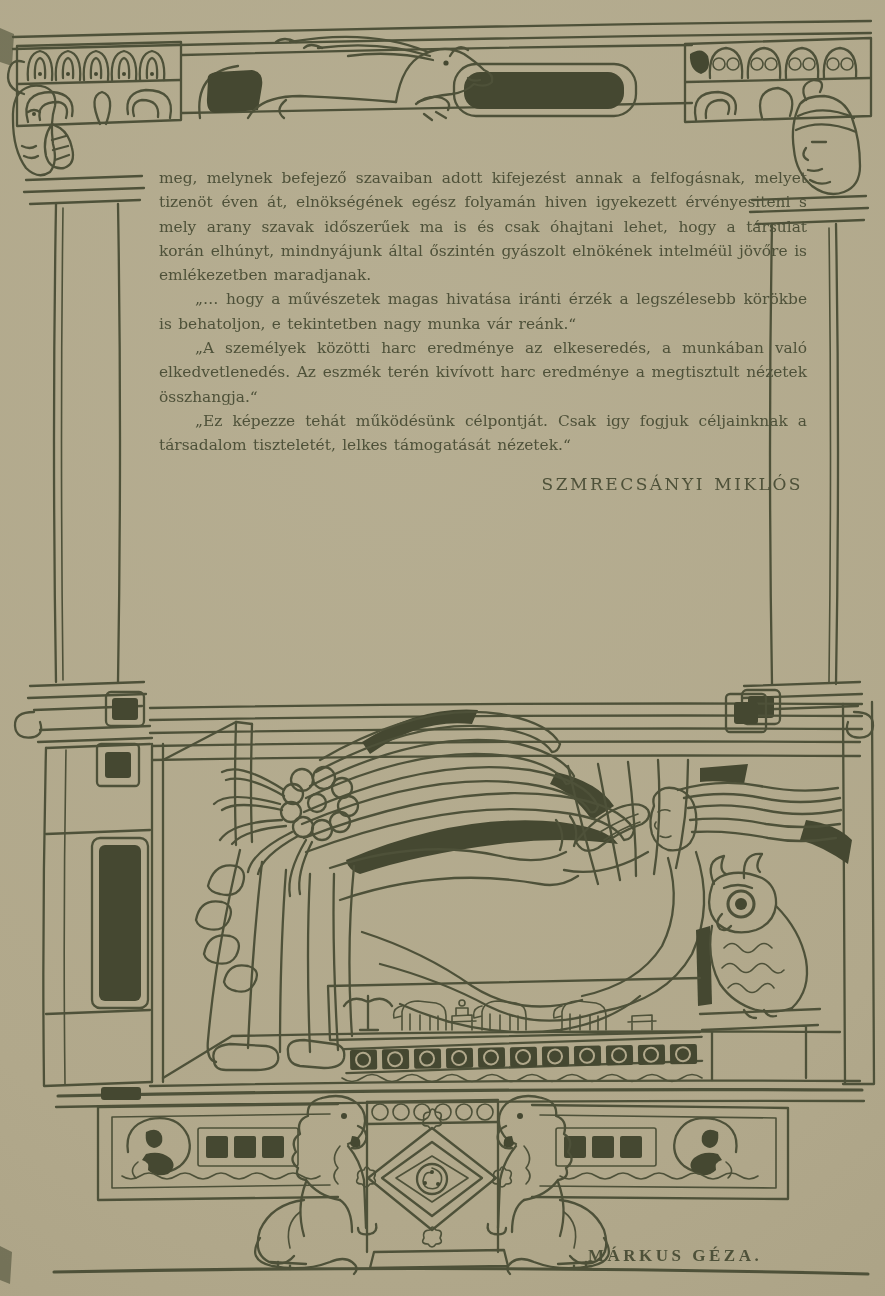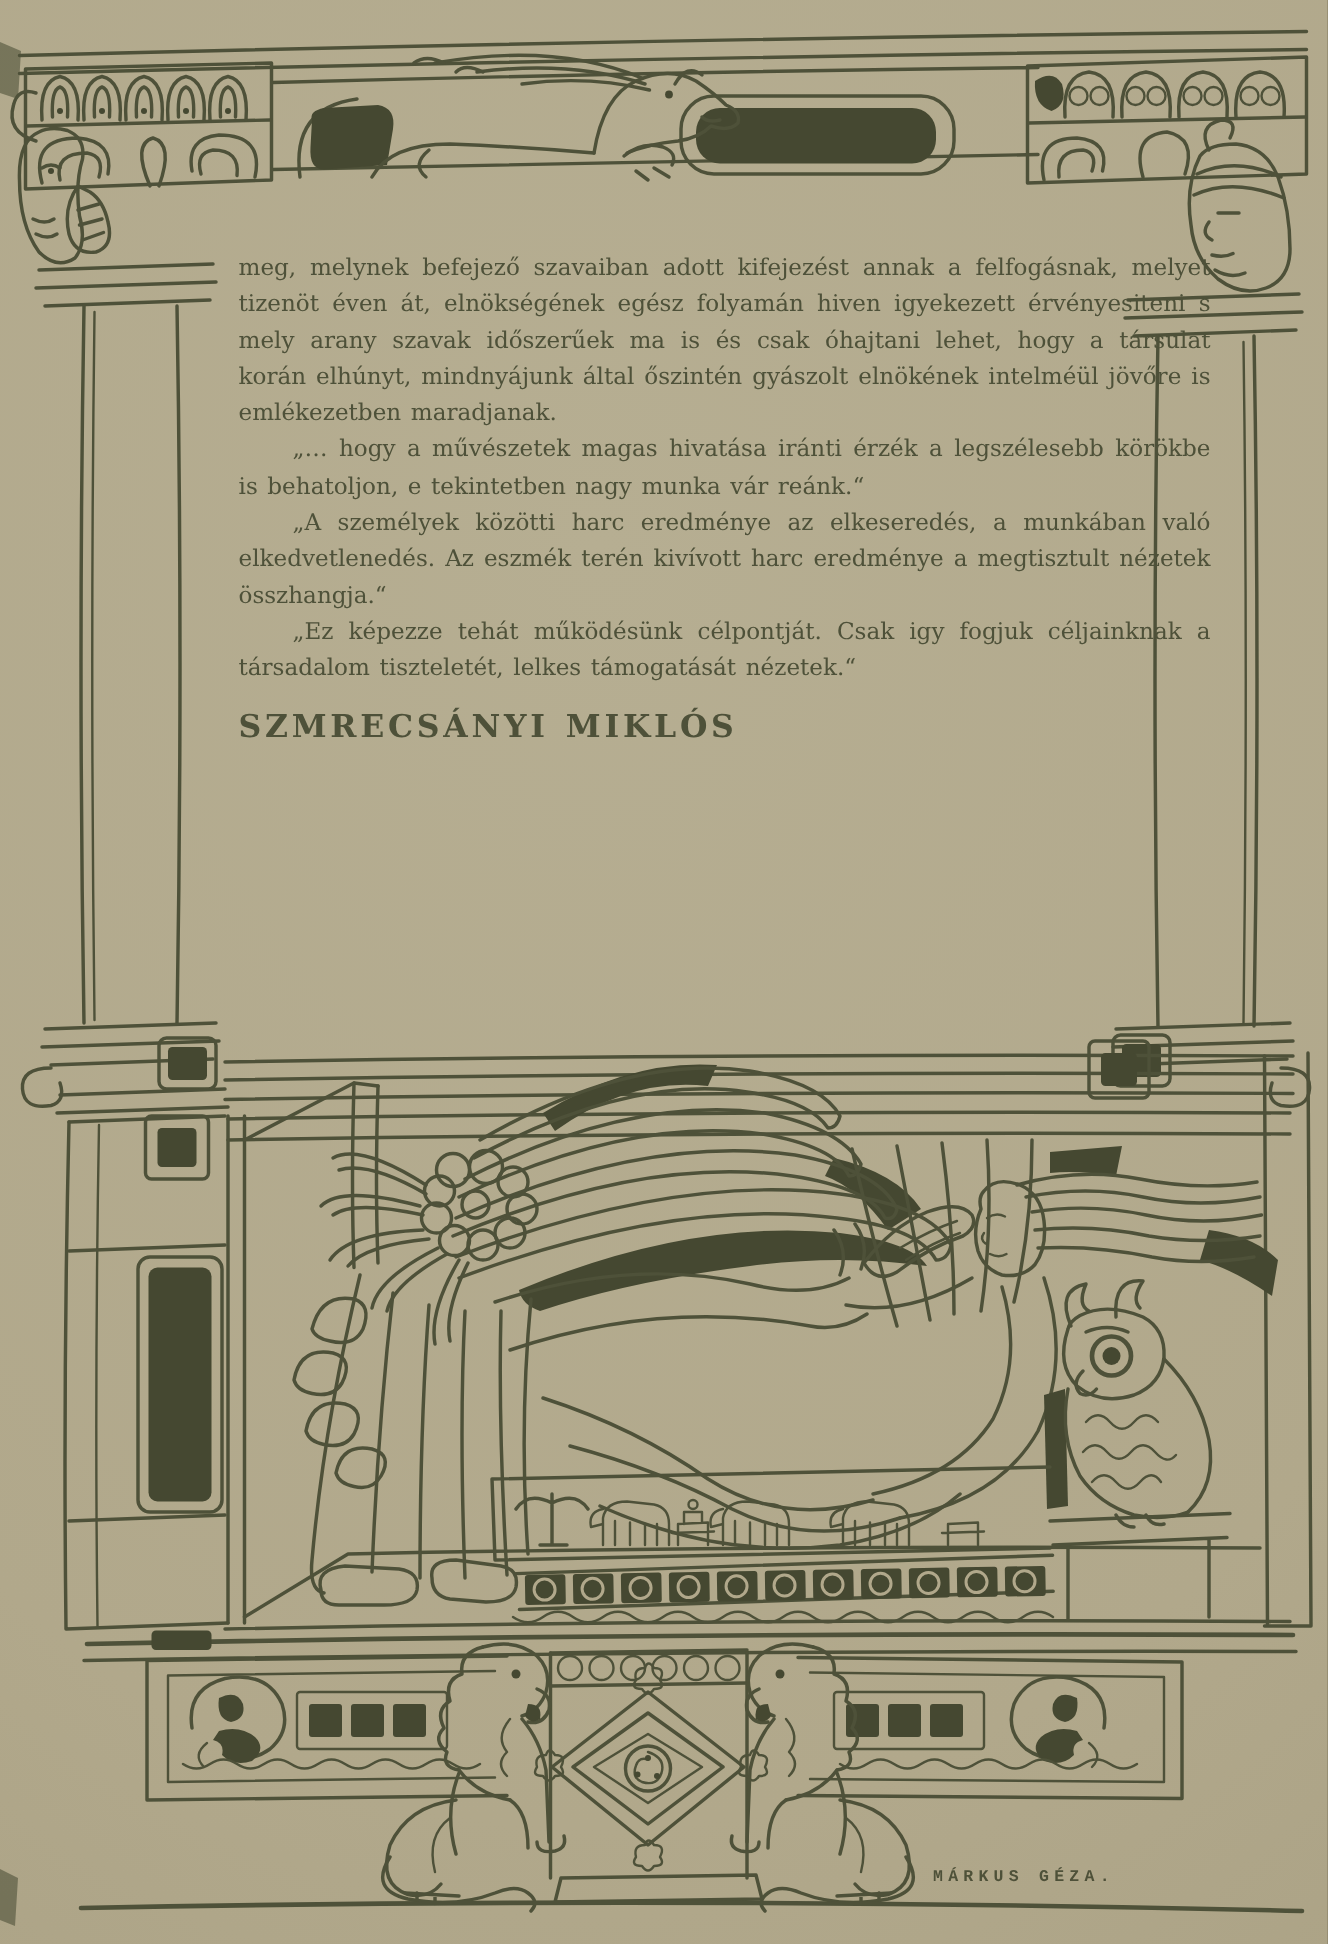--- a/index.html
+++ b/index.html
@@ -28,27 +28,27 @@
   .textblock{
     position:absolute;left:115px;top:166px;width:648px;
     text-align:justify;
     font-size:15.4px;line-height:24.3px;
     word-spacing:1.5px;
     margin-left:44px;
   }
   .textblock p{margin:0;text-indent:36px;}
   .textblock p.noindent{text-indent:0;}
   .author{
-    margin-top:14px;padding-right:4px;
-    font-size:21px;letter-spacing:2.5px;font-weight:bold;
+    margin-top:14px;text-align:right;padding-right:4px;
+    font-size:17px;letter-spacing:2.5px;font-weight:normal;
   }
   .artist{
-    position:absolute;left:622px;top:1246px;
-    font-family:Liberation Mono, monospace;
-    font-weight:bold;font-size:11px;letter-spacing:3.5px;
+    position:absolute;left:588px;top:1246px;
+    font-family:Liberation Serif, serif;
+    font-weight:bold;font-size:17px;letter-spacing:3.5px;
     color:var(--ink);
   }
 </style>
 </head>
 <body>
 
 <div class="page">
 
   <svg class="art" viewBox="0 0 885 1296" xmlns="http://www.w3.org/2000/svg">
 

